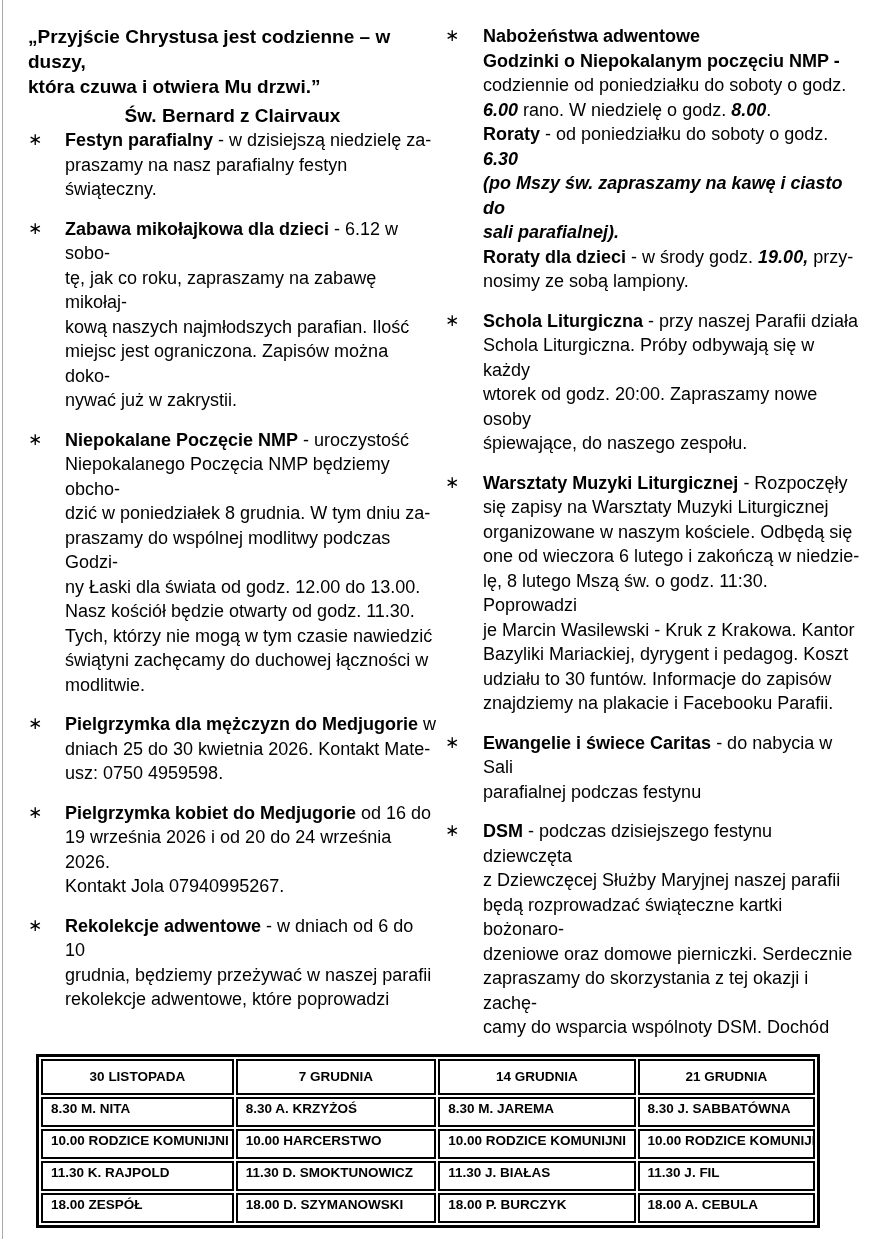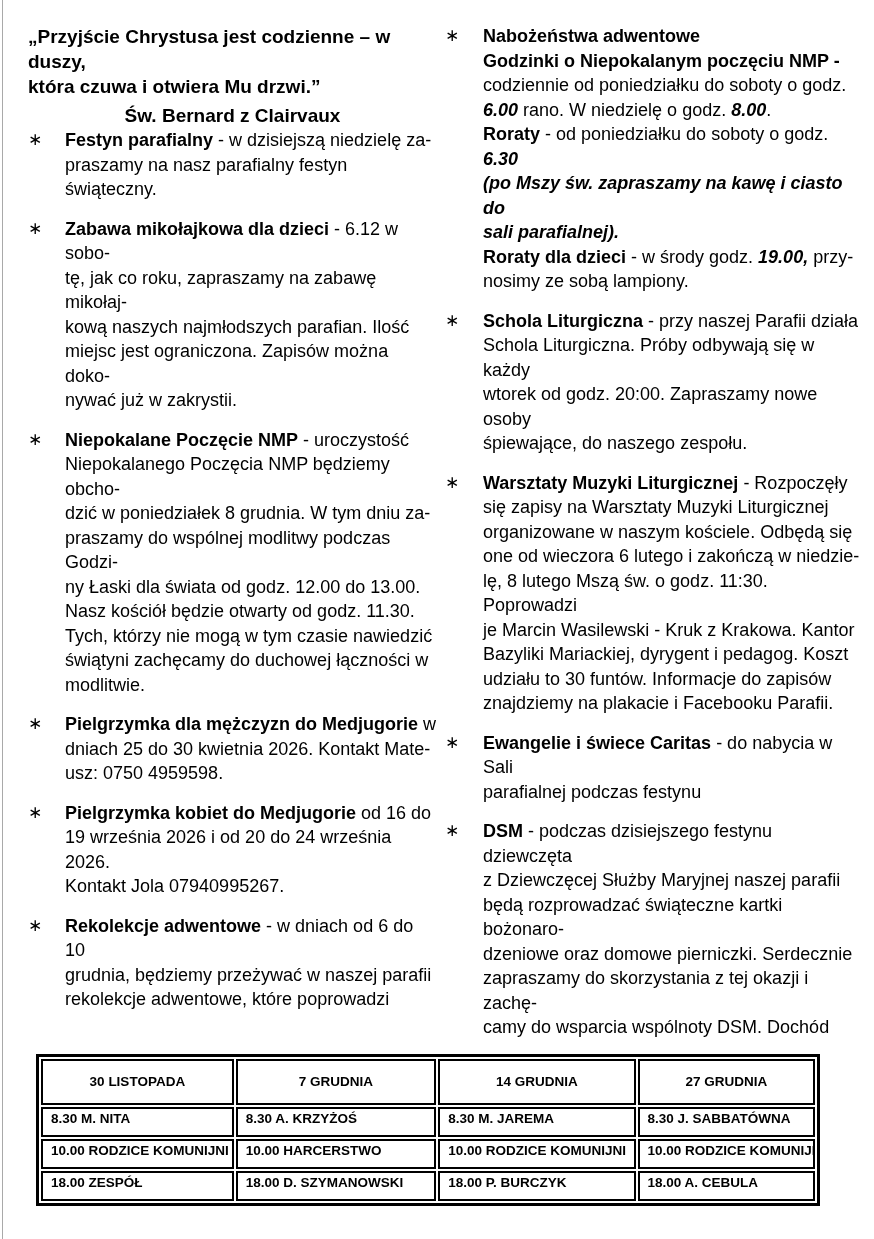--- a/index.html
+++ b/index.html
@@ -32,21 +32,21 @@
   .run-bi{font-weight:700;font-style:italic;}
   table.schedule{
     margin:16px 0 0 36px;width:784px;table-layout:fixed;
     border-collapse:separate;border-spacing:2px;
     border:3px solid #000;background:#fff;
   }
   table.schedule th,table.schedule td{
     border:2px solid #000;font-size:13.5px;line-height:16px;font-weight:700;
     box-sizing:border-box;background:#fff;
   }
-  table.schedule th{height:46px;text-align:center;padding:2px 2px;}
+  table.schedule th{height:36px;text-align:center;padding:2px 2px;}
   table.schedule td{height:28px;text-align:left;padding:2px 2px 8px 8px;white-space:nowrap;overflow:hidden;}
 </style>
 </head>
 <body>
 
 <div class="scan-edge"></div>
 
 <div class="columns">
 
   <div class="col-left">
@@ -162,36 +162,42 @@
     <col style="width:25.1%">
       <col style="width:26.1%">
       <col style="width:25.7%">
       <col style="width:23.1%">
   </colgroup>
   <thead>
     <tr>
       <th>30 LISTOPADA</th>
       <th>7 GRUDNIA</th>
       <th>14 GRUDNIA</th>
-      <th>27 GRUDNIA</th>
+      <th>21 GRUDNIA</th>
     </tr>
   </thead>
   <tbody>
     <tr>
       <td>8.30  M. NITA</td>
       <td>8.30  A. KRZYŻOŚ</td>
       <td>8.30 M. JAREMA</td>
       <td>8.30  J. SABBATÓWNA</td>
     </tr>
     <tr>
       <td>10.00 RODZICE KOMUNIJNI</td>
       <td>10.00 HARCERSTWO</td>
       <td>10.00 RODZICE KOMUNIJNI</td>
       <td>10.00 RODZICE KOMUNIJNI</td>
     </tr>
     <tr>
+      <td>11.30 K. RAJPOLD</td>
+      <td>11.30 D. SMOKTUNOWICZ</td>
+      <td>11.30 J. BIAŁAS</td>
+      <td>11.30  J. FIL</td>
+    </tr>
+    <tr>
       <td>18.00 ZESPÓŁ</td>
       <td>18.00 D. SZYMANOWSKI</td>
       <td>18.00  P. BURCZYK</td>
       <td>18.00 A. CEBULA</td>
     </tr>
   </tbody>
 </table>
 
 </body></html>

